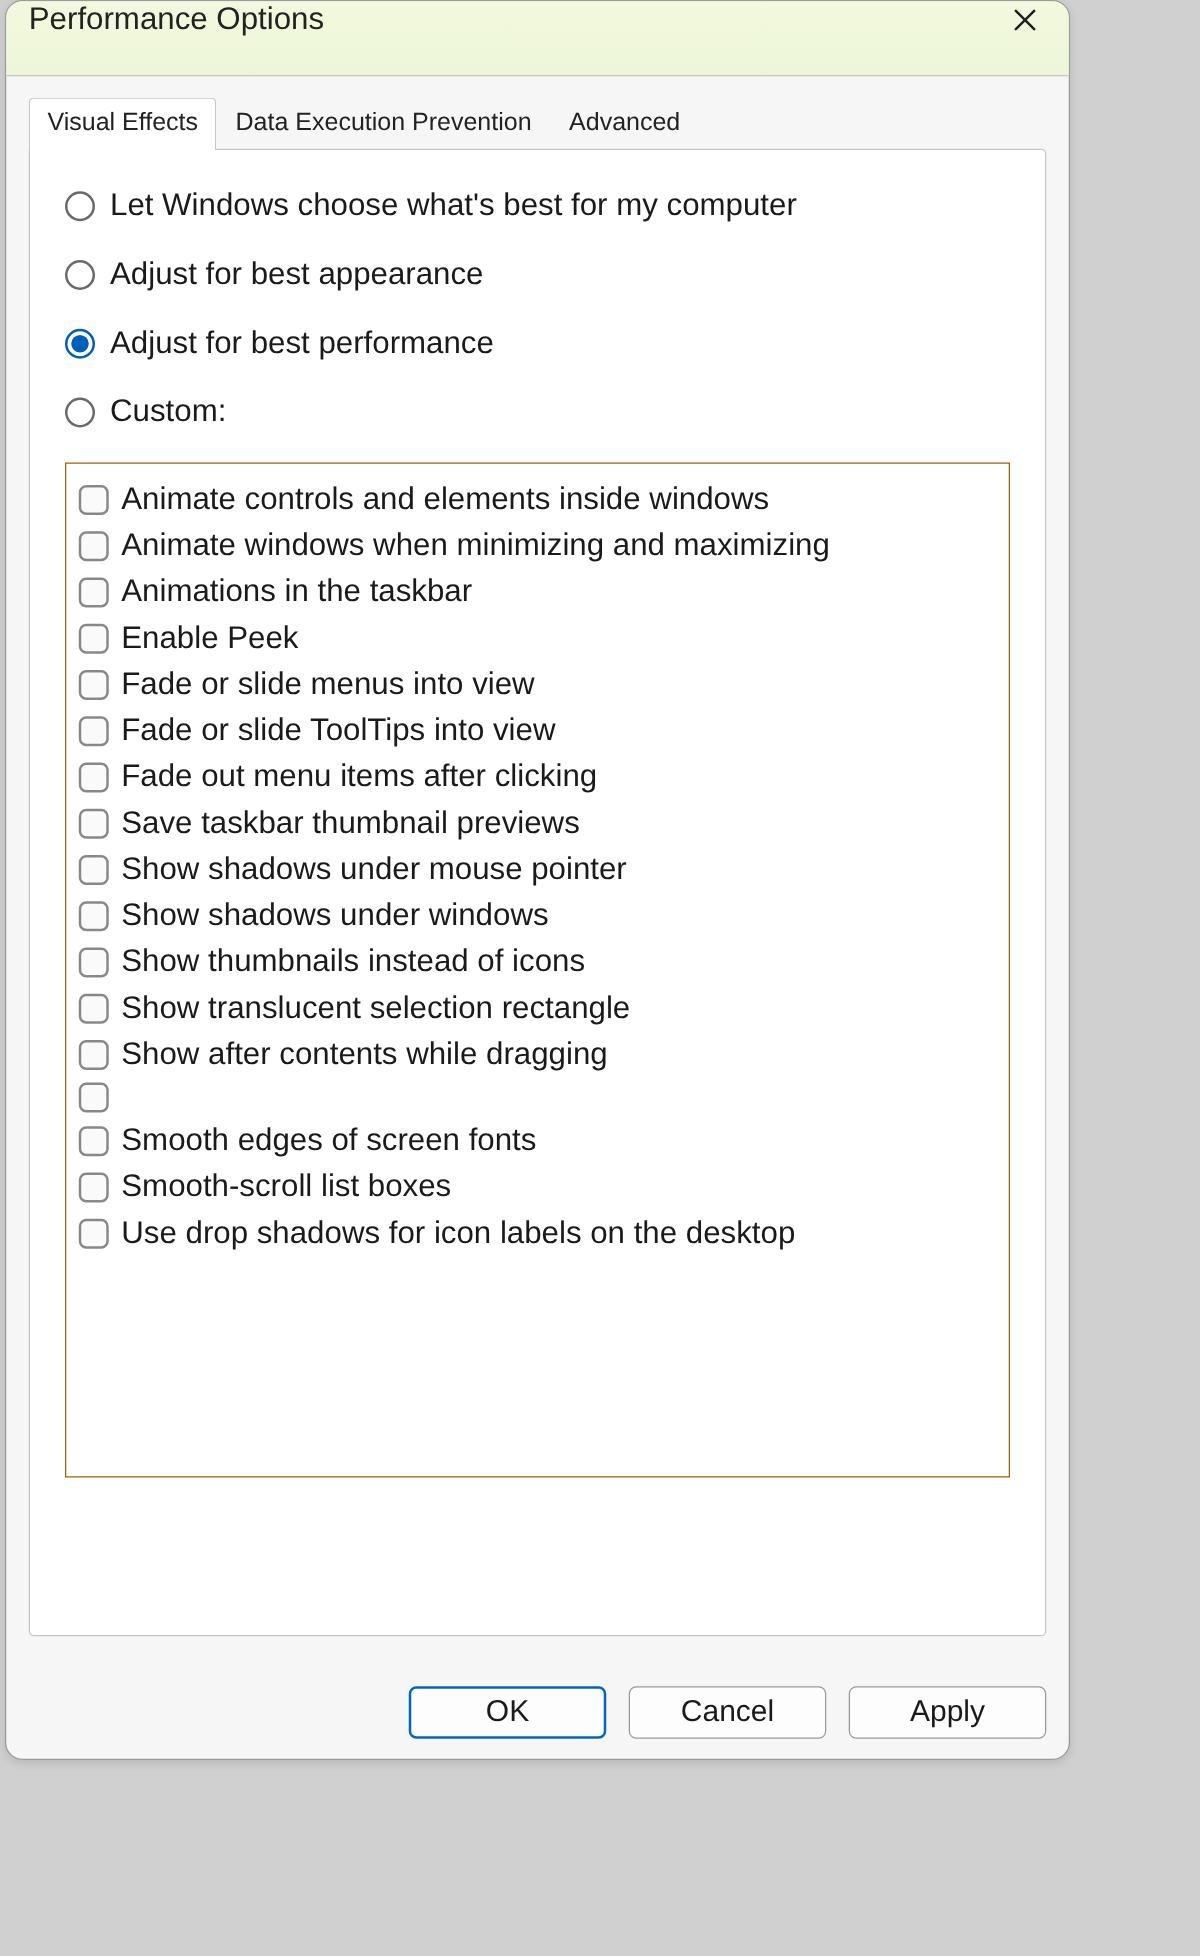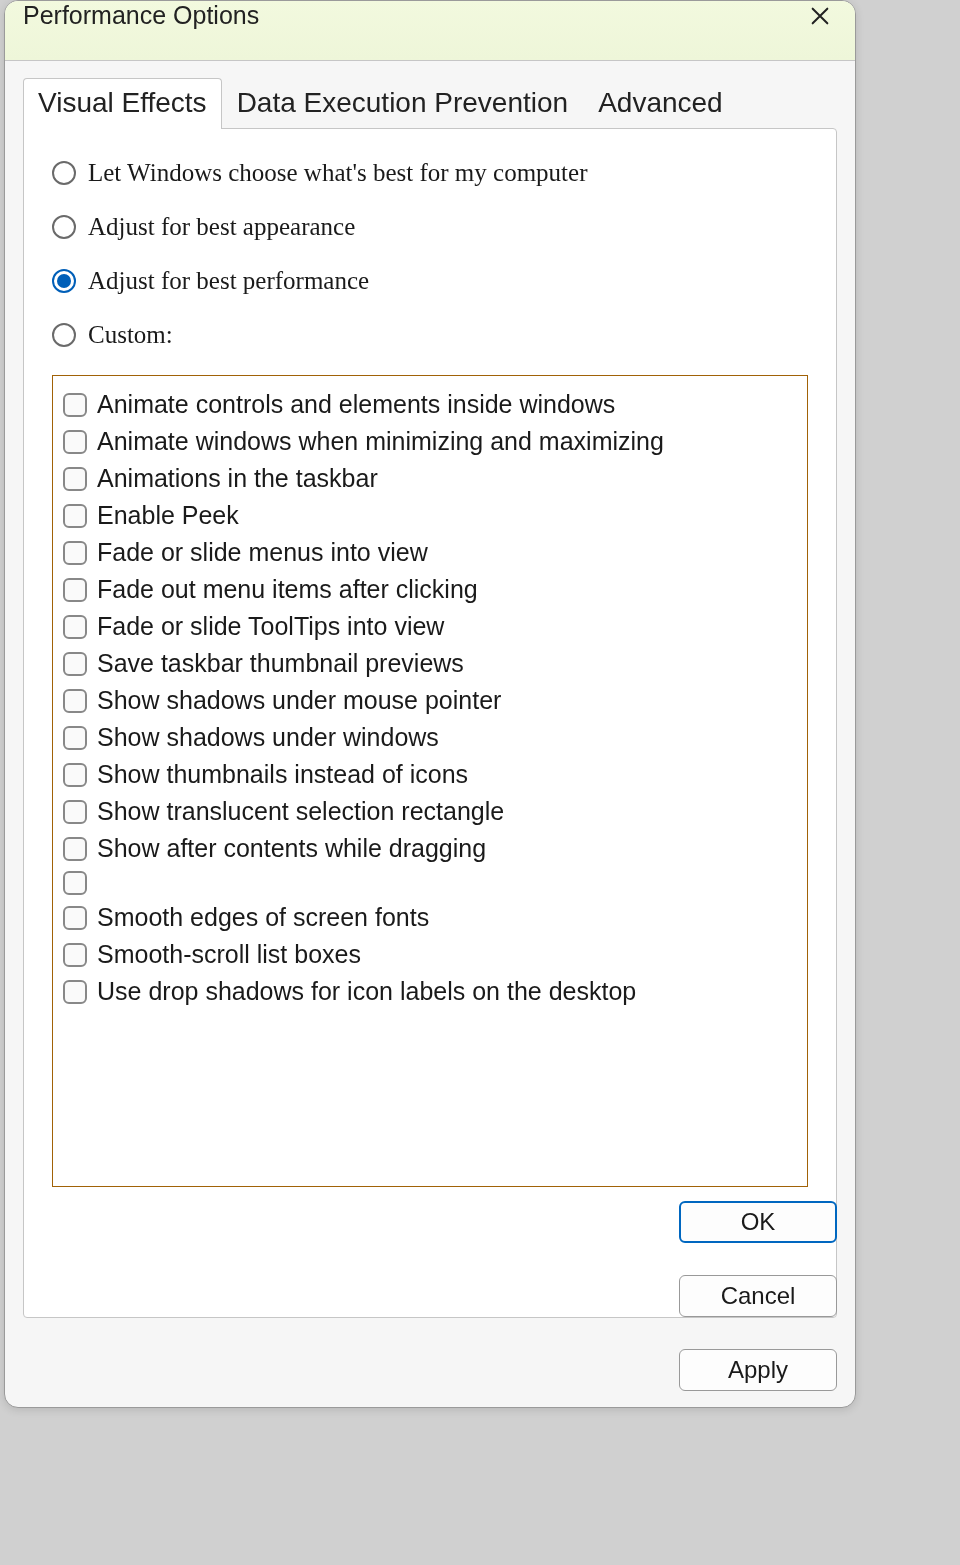--- a/index.html
+++ b/index.html
@@ -36,21 +36,21 @@
     display: flex; align-items: center; justify-content: center;
     cursor: default;
   }
   .close-btn svg { width: 22px; height: 22px; }
   .tab-strip {
     display: flex;
     padding: 16px 18px 0 18px;
   }
   .tab {
     padding: 8px 14px 10px 14px;
-    font-size: 28px;
+    font-size: 20px;
     color: #222;
     border: 1px solid transparent;
     border-bottom: none;
     background: #f6f6f6;
     position: relative;
     top: 1px;
     cursor: default;
   }
   .tab.active {
     background: #ffffff;
@@ -75,21 +75,20 @@
     max-width: 680px;
   }
   .radio-row {
     display: flex;
     align-items: center;
     gap: 12px;
     margin-bottom: 26px;
     font-size: 25px;
     color: #1a1a1a;
     cursor: default;
-    font-family: Liberation Serif, serif;
   }
   .radio {
     width: 24px; height: 24px;
     border: 2px solid #6a6a6a;
     border-radius: 50%;
     display: inline-flex;
     align-items: center; justify-content: center;
     flex-shrink: 0;
   }
   .radio.selected {
@@ -122,22 +121,21 @@
     border: 2px solid #888;
     border-radius: 6px;
     flex-shrink: 0;
     background: #fafafa;
   }
   .button-bar {
     position: absolute;
     right: 18px;
     bottom: 16px;
     display: flex;
-    gap: 32px;
-    flex-direction: column;
+    gap: 18px;
   }
   .btn {
     width: 158px;
     height: 42px;
     font-size: 24px;
     color: #1a1a1a;
     background: #fdfdfd;
     border: 1px solid #999;
     border-radius: 6px;
     display: flex;
@@ -215,25 +213,25 @@
           <div class="check-row">
             <span class="checkbox"></span>
             <span>Enable Peek</span>
           </div>
           <div class="check-row">
             <span class="checkbox"></span>
             <span>Fade or slide menus into view</span>
           </div>
           <div class="check-row">
             <span class="checkbox"></span>
+            <span>Fade or slide ToolTips into view</span>
+          </div>
+          <div class="check-row">
+            <span class="checkbox"></span>
             <span>Fade out menu items after clicking</span>
-          </div>
-          <div class="check-row">
-            <span class="checkbox"></span>
-            <span>Fade or slide ToolTips into view</span>
           </div>
           <div class="check-row">
             <span class="checkbox"></span>
             <span>Save taskbar thumbnail previews</span>
           </div>
           <div class="check-row">
             <span class="checkbox"></span>
             <span>Show shadows under mouse pointer</span>
           </div>
           <div class="check-row">

